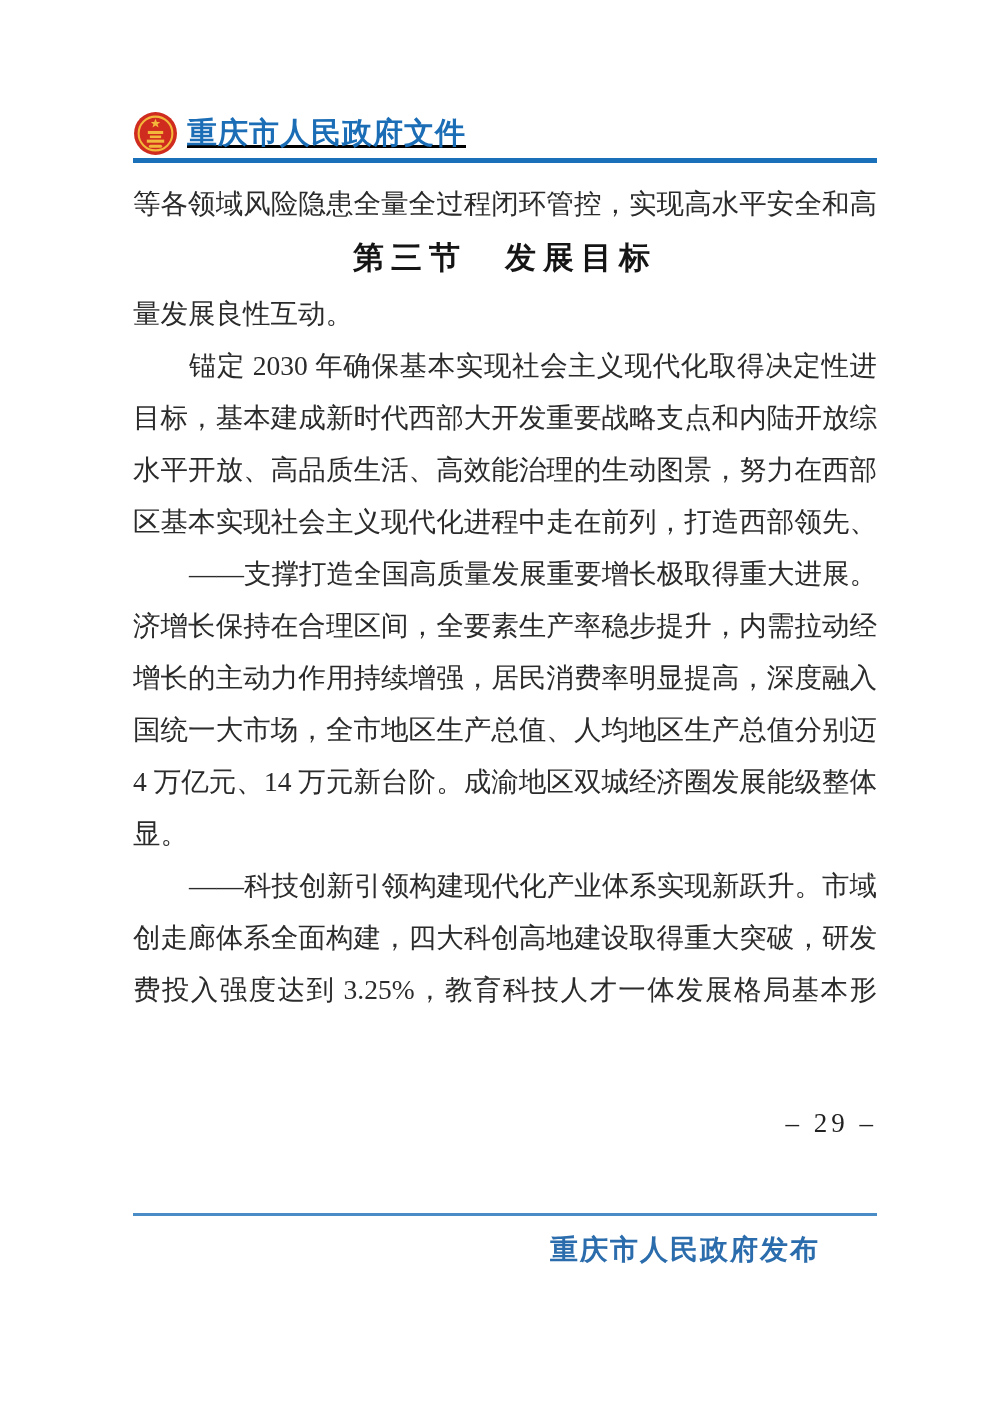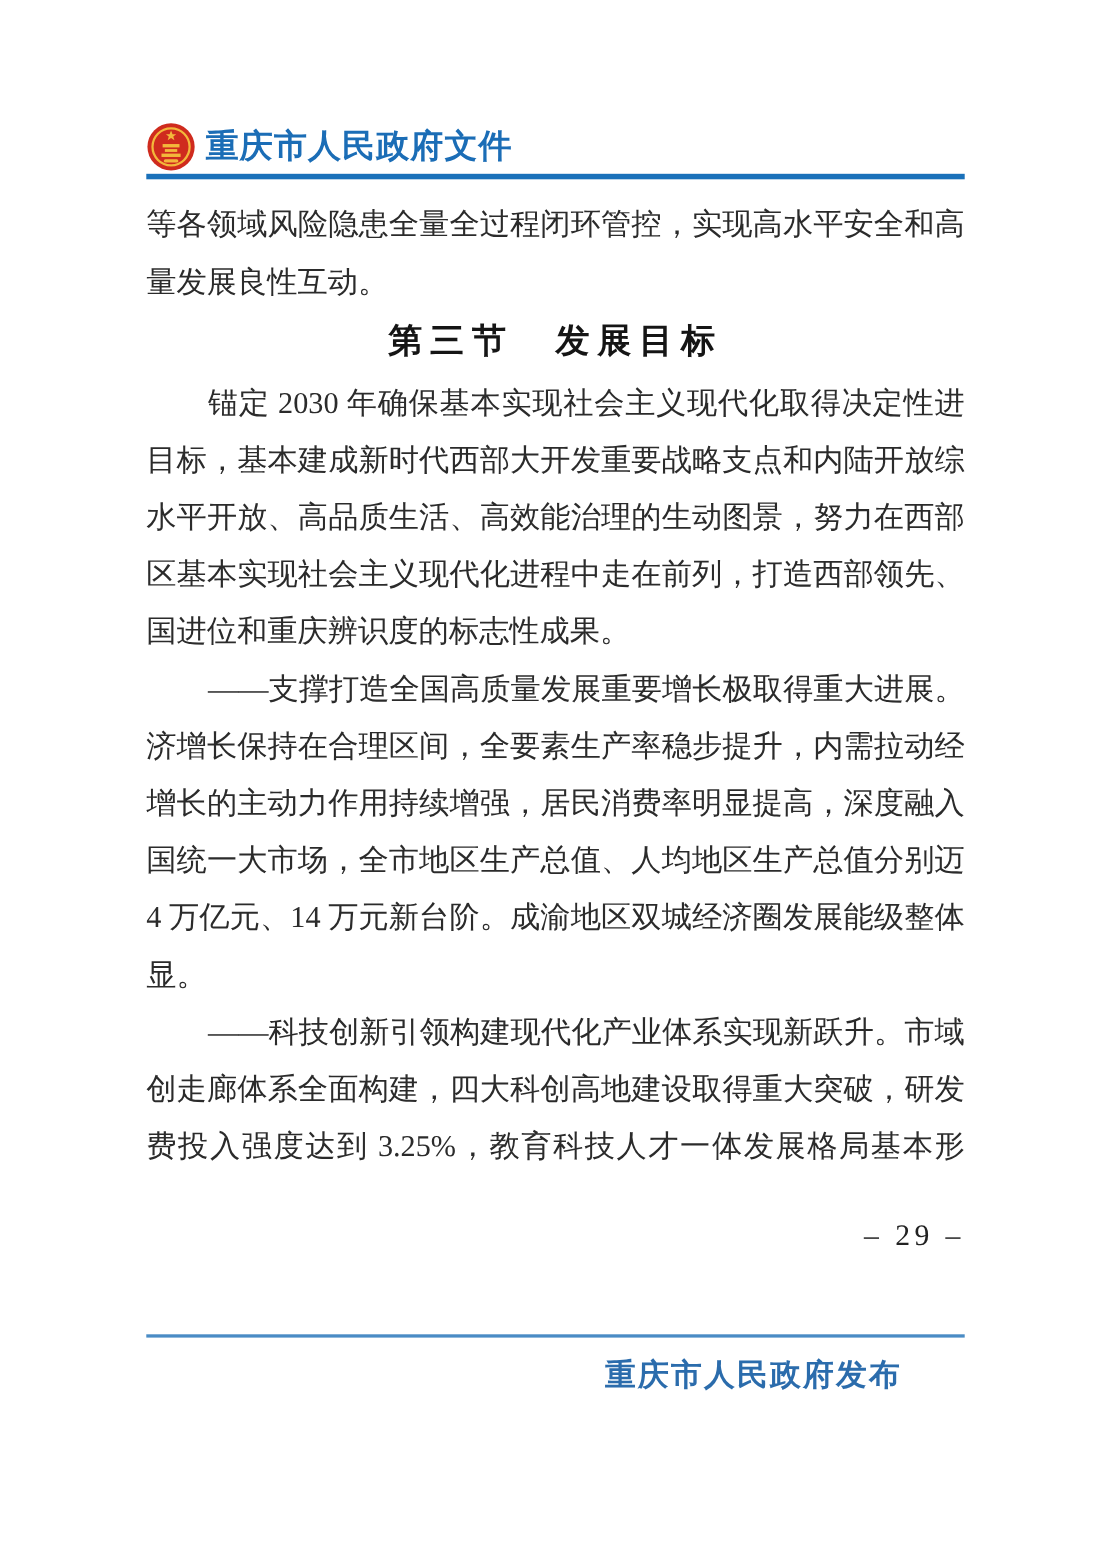--- a/index.html
+++ b/index.html
@@ -14,21 +14,21 @@
   .page{
     position:relative;
     width:1000px;height:1413px;
     background:#ffffff;
     font-family:"Liberation Serif","DejaVu Serif",serif;
     overflow:hidden;
   }
   
   .doc-header{
     position:absolute;left:133px;top:108px;width:744px;height:50px;
-    display:flex;align-items:center;gap:9px;
+    display:flex;align-items:center;gap:9px;text-decoration:underline;
   }
   .emblem{width:45px;height:45px;flex:0 0 auto;}
   .header-title{
     font-family:"Liberation Sans","DejaVu Sans",sans-serif;
     font-weight:700;font-size:30px;letter-spacing:1px;
     color:var(--header-blue);
     white-space:nowrap;
   }
   .rule-top{
     position:absolute;left:133px;top:158px;width:744px;height:5px;
@@ -86,27 +86,26 @@
       <rect x="13.5" y="28" width="17" height="3" fill="#f3b83b"></rect>
       <rect x="15.5" y="33" width="13" height="3" rx="1.5" fill="#f3b83b"></rect>
     </svg>
     <div class="header-title">重庆市人民政府文件</div>
   </div>
   <div class="rule-top"></div>
 
   <div class="doc-body">
 
   <div class="ln ln-fill">等各领域风险隐患全量全过程闭环管控，实现高水平安全和高质</div>
+      <div class="ln ln-heading">第三节　发展目标</div>
       <div class="ln ln-last">量发展良性互动。</div>
-      <div class="ln ln-heading">第三节　发展目标</div>
       <div class="ln ln-fill-indent">锚定 2030 年确保基本实现社会主义现代化取得决定性进展</div>
       <div class="ln ln-fill">目标，基本建成新时代西部大开发重要战略支点和内陆开放综合</div>
       <div class="ln ln-fill">水平开放、高品质生活、高效能治理的生动图景，努力在西部地</div>
       <div class="ln ln-fill">区基本实现社会主义现代化进程中走在前列，打造西部领先、全</div>
-      <div class="ln ln-last">国进位和重庆辨识度的标志性成果。</div>
       <div class="ln ln-fill-indent">——支撑打造全国高质量发展重要增长极取得重大进展。经</div>
       <div class="ln ln-fill">济增长保持在合理区间，全要素生产率稳步提升，内需拉动经济</div>
       <div class="ln ln-fill">增长的主动力作用持续增强，居民消费率明显提高，深度融入全</div>
       <div class="ln ln-fill">国统一大市场，全市地区生产总值、人均地区生产总值分别迈上</div>
       <div class="ln ln-fill">4 万亿元、14 万元新台阶。成渝地区双城经济圈发展能级整体跃</div>
       <div class="ln ln-last">显。</div>
       <div class="ln ln-fill-indent">——科技创新引领构建现代化产业体系实现新跃升。市域科</div>
       <div class="ln ln-fill">创走廊体系全面构建，四大科创高地建设取得重大突破，研发经</div>
       <div class="ln ln-fill">费投入强度达到 3.25%，教育科技人才一体发展格局基本形成，</div>
     </div>

